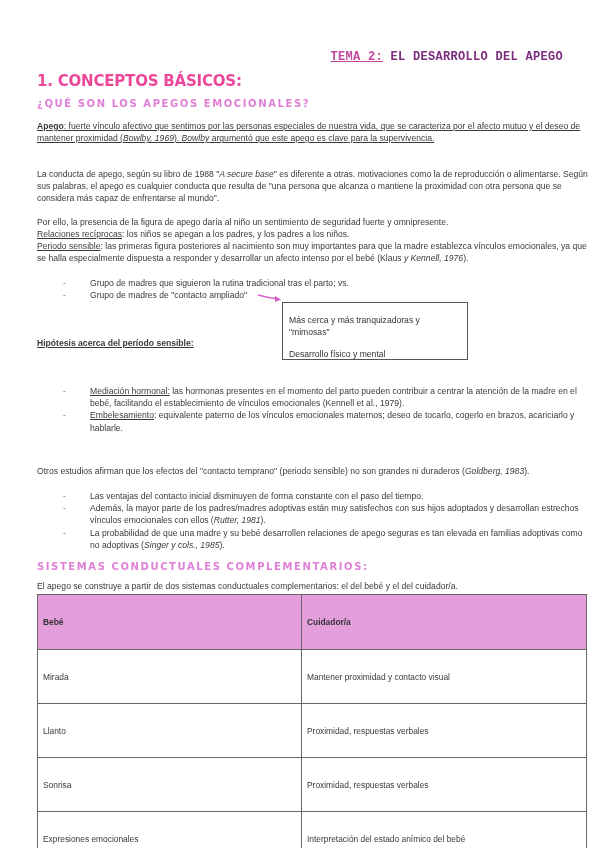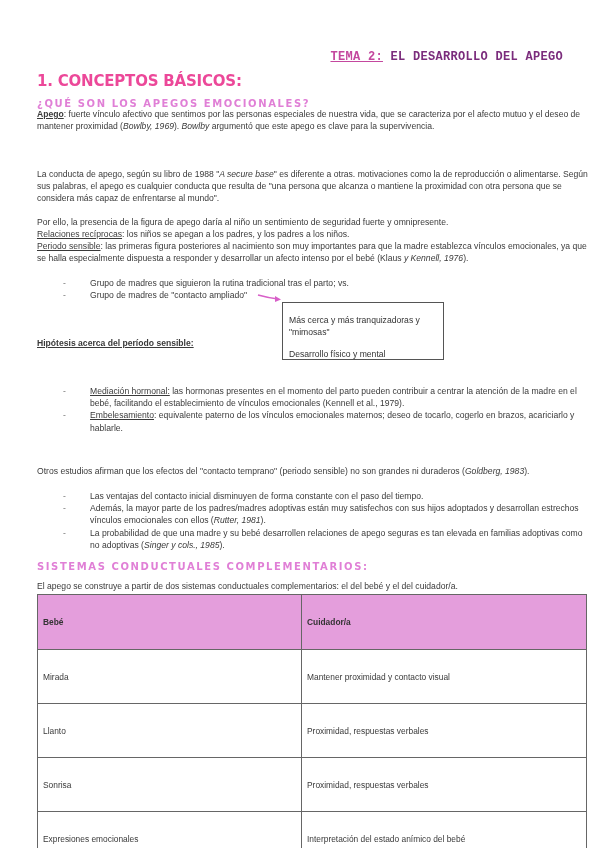--- a/index.html
+++ b/index.html
@@ -28,21 +28,21 @@
       position: absolute; left: 0; width: 552px;
       font-size: 8.6px; line-height: 12.2px; color: #3a3a3a;
     }
     .p i { font-style: italic; }
     .u { text-decoration: underline; }
     .b { font-weight: bold; }
     .bullets { position: absolute; left: 0; width: 552px; margin: 0; padding: 0; list-style: none; }
     .bullets li { position: relative; padding-left: 53px; font-size: 8.6px; line-height: 12.2px; color: #3a3a3a; }
     .bullets li::before { content: "-"; position: absolute; left: 26px; color: #777; }
     .box {
-      position: absolute; left: 245px; top: 302px; width: 162px; height: 58px;
+      position: absolute; left: 245px; top: 302px; width: 186px; height: 58px;
       border: 1px solid #555; background: #fff; padding: 0 6px; box-sizing: border-box;
       font-size: 8.6px; line-height: 12px; color: #333;
     }
     .box .l1 { position: absolute; top: 11px; left: 6px; width: 150px; }
     .box .l2 { position: absolute; top: 45px; left: 6px; }
     .arrow { position: absolute; left: 220px; top: 293px; width: 26px; height: 10px; }
     table.sys {
       position: absolute; left: 0; top: 594px; width: 550px;
       border-collapse: collapse; font-size: 8.4px; color: #3a3a3a;
     }
@@ -57,21 +57,21 @@
 
 <div class="page">
 
   <div class="doc-title">
     <span class="u">TEMA 2:</span><span> EL DESARROLLO DEL APEGO</span>
   </div>
 
   <div class="h1">1. CONCEPTOS BÁSICOS:</div>
   <div class="h2" style="top:98px;">¿QUÉ SON LOS APEGOS EMOCIONALES?</div>
 
-  <div class="p" style="top:108px;">
+  <div class="p" style="top:120px;text-decoration:underline;">
     <span class="u b">Apego</span><span>: fuerte vínculo afectivo que sentimos por las personas especiales de nuestra vida, que se caracteriza por el afecto mutuo y el deseo de mantener proximidad (</span><i>Bowlby, 1969</i><span>). </span><i>Bowlby</i><span> argumentó que este apego es clave para la supervivencia.</span>
   </div>
 
   <div class="p" style="top:168px;">
     <span>La conducta de apego, según su libro de 1988 "</span><i>A secure base</i><span>" es diferente a otras. motivaciones como la de reproducción o alimentarse. Según sus palabras, el apego es cualquier conducta que resulta de "una persona que alcanza o mantiene la proximidad con otra persona que se considera más capaz de enfrentarse al mundo".</span>
   </div>
 
   <div class="p" style="top:216px;">Por ello, la presencia de la figura de apego daría al niño un sentimiento de seguridad fuerte y omnipresente.</div>
 
   <div class="p" style="top:228px;">

